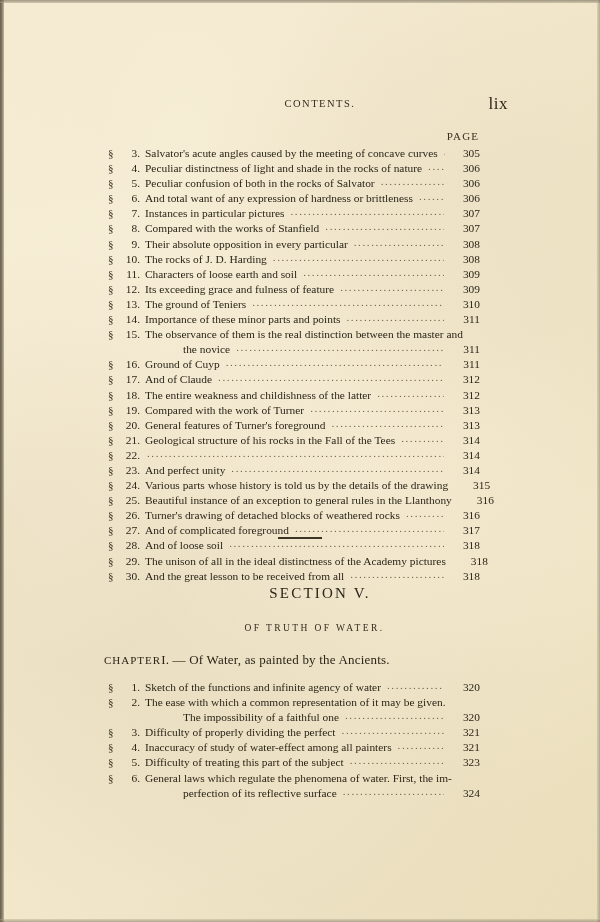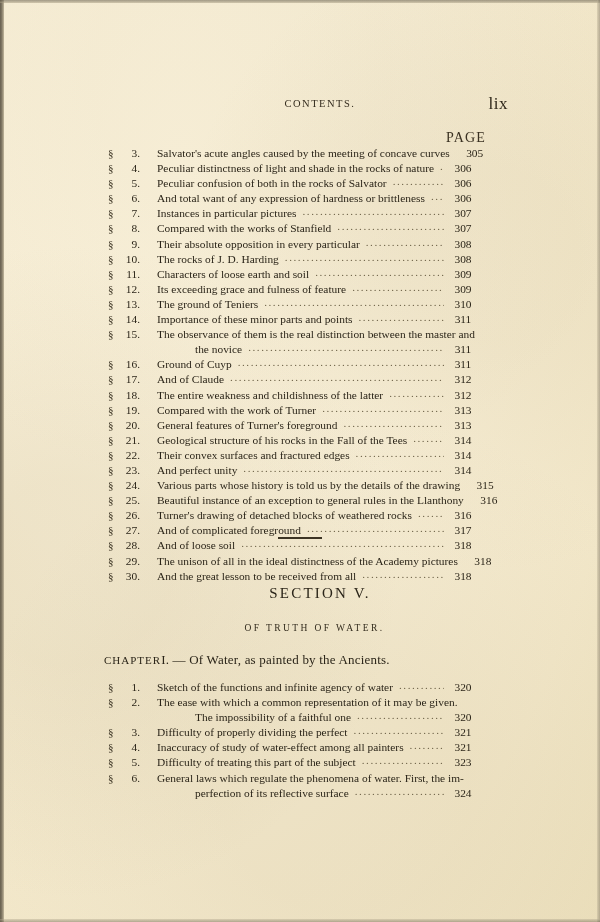--- a/index.html
+++ b/index.html
@@ -85,22 +85,22 @@
     width: 372px;
   }
   .toc.upper { top: 130px; }
   .toc.lower { top: 680px; }
 
   .page-label {
     position: absolute;
     right: 0;
     top: 0;
     width: 34px;
-    text-align: left;
-    font-size: 14px;
+    text-align: center;
+    font-size: 11px;
     letter-spacing: 1.2px;
     text-transform: uppercase;
     font-variant: small-caps;
     color: #3a3122;
   }
 
   .entry {
     position: relative;
     display: flex;
     align-items: baseline;
@@ -118,42 +118,41 @@
   .num {
     width: 20px;
     flex: 0 0 20px;
     text-align: right;
     padding-right: 5px;
     color: #2b2519;
   }
   .txt {
     flex: 0 1 auto;
     padding-right: 4px;
-    margin-left: 12px;
   }
   .leader {
     flex: 1 1 auto;
     overflow: hidden;
     height: 11px;
     position: relative;
     top: -2px;
     margin: 0 2px;
   }
   .leader::before {
     content: "...............................................................................................................................";
     font-size: 11px;
     letter-spacing: 1.6px;
     color: #6c6147;
     display: block;
     white-space: nowrap;
   }
   .pg {
     flex: 0 0 34px;
     width: 34px;
-    text-align: center;
+    text-align: right;
     color: #2b2519;
   }
   
   .entry.cont .sect-mark,
   .entry.cont .num { visibility: hidden; }
   .entry.cont .txt { padding-left: 38px; font-family: Liberation Serif, serif; }
   .entry.noleader .leader { visibility: hidden; }
 
   
   .ornament {
@@ -358,21 +357,20 @@
         <div class="entry">
           <span class="sect-mark">§</span>
           <span class="num">21.</span>
           <span class="txt">Geological structure of his rocks in the Fall of the Tees</span>
           <span class="leader"></span>
           <span class="pg">314</span>
         </div>
         <div class="entry">
           <span class="sect-mark">§</span>
           <span class="num">22.</span>
-          <span class="txt">Their convex surfaces and fractured edges</span>
           <span class="leader"></span>
           <span class="pg">314</span>
         </div>
         <div class="entry">
           <span class="sect-mark">§</span>
           <span class="num">23.</span>
           <span class="txt">And perfect unity</span>
           <span class="leader"></span>
           <span class="pg">314</span>
         </div>

